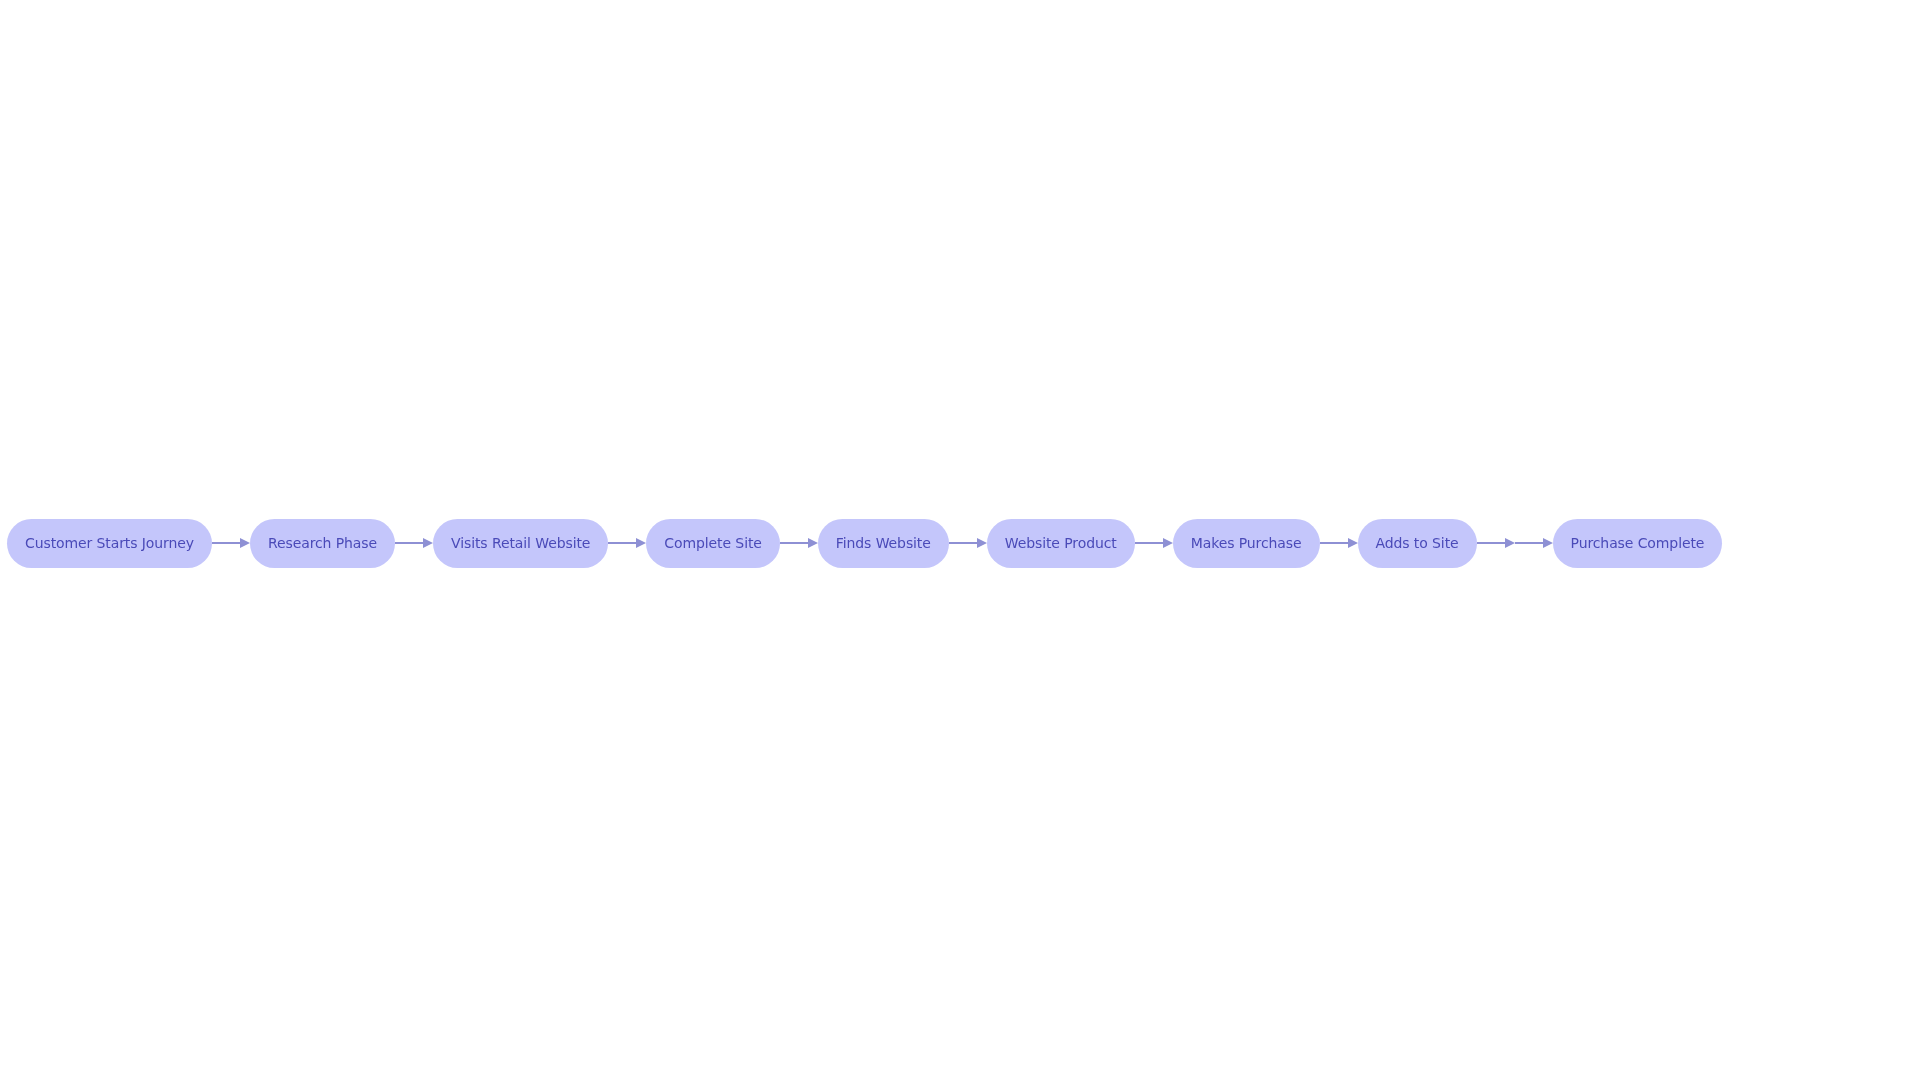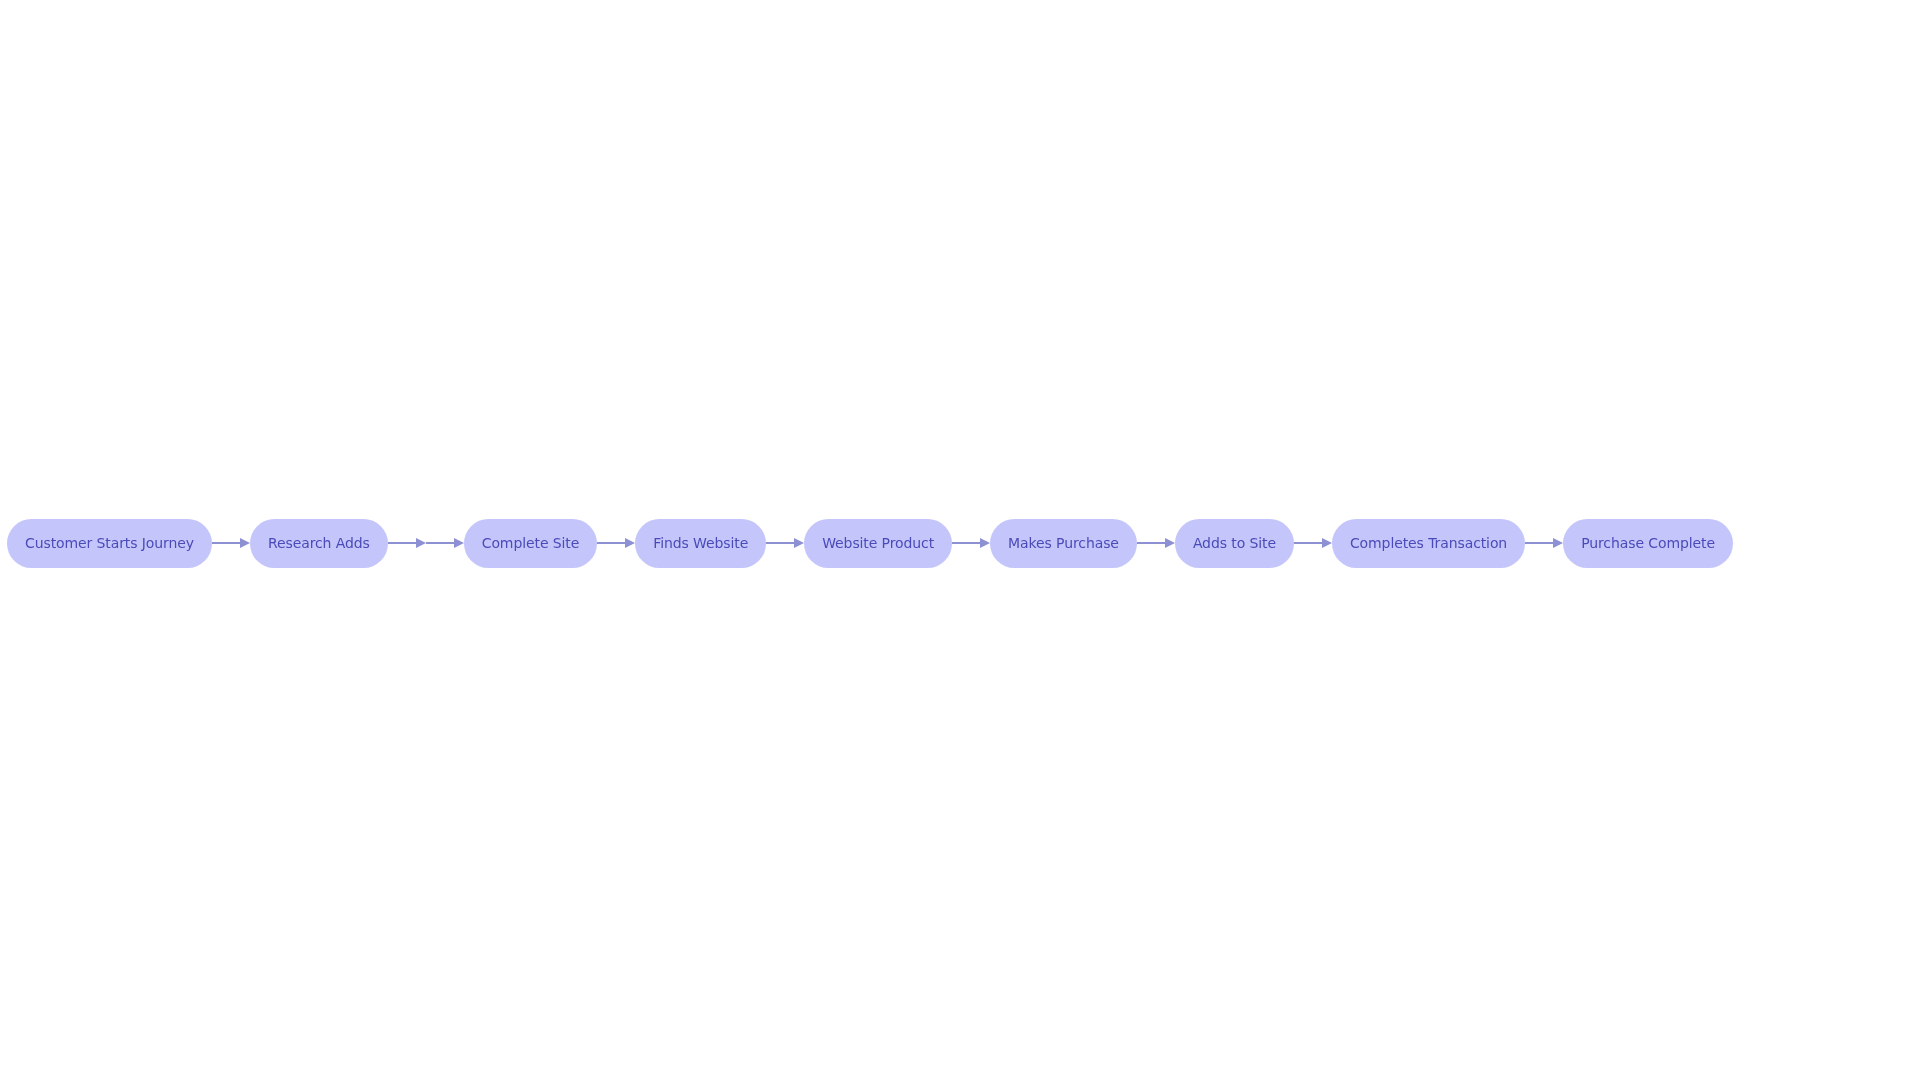--- a/index.html
+++ b/index.html
@@ -91,25 +91,28 @@
 <div id="flowchart-canvas">
   <div id="flow-row" style="padding-left: 7px;">
       <div class="flow-node">
         <span class="flow-node-label">Customer Starts Journey</span>
       </div>
       <div class="flow-edge">
         <span class="edge-line"></span>
         <span class="edge-head"></span>
       </div>
       <div class="flow-node">
-        <span class="flow-node-label">Research Adds</span>
+        <span class="flow-node-label">Research Phase</span>
       </div>
       <div class="flow-edge">
         <span class="edge-line"></span>
         <span class="edge-head"></span>
+      </div>
+      <div class="flow-node">
+        <span class="flow-node-label">Visits Retail Website</span>
       </div>
       <div class="flow-edge">
         <span class="edge-line"></span>
         <span class="edge-head"></span>
       </div>
       <div class="flow-node">
         <span class="flow-node-label">Complete Site</span>
       </div>
       <div class="flow-edge">
         <span class="edge-line"></span>
@@ -136,23 +139,20 @@
         <span class="edge-line"></span>
         <span class="edge-head"></span>
       </div>
       <div class="flow-node">
         <span class="flow-node-label">Adds to Site</span>
       </div>
       <div class="flow-edge">
         <span class="edge-line"></span>
         <span class="edge-head"></span>
       </div>
-      <div class="flow-node">
-        <span class="flow-node-label">Completes Transaction</span>
-      </div>
       <div class="flow-edge">
         <span class="edge-line"></span>
         <span class="edge-head"></span>
       </div>
       <div class="flow-node">
         <span class="flow-node-label">Purchase Complete</span>
       </div>
     </div>
 </div>
 

